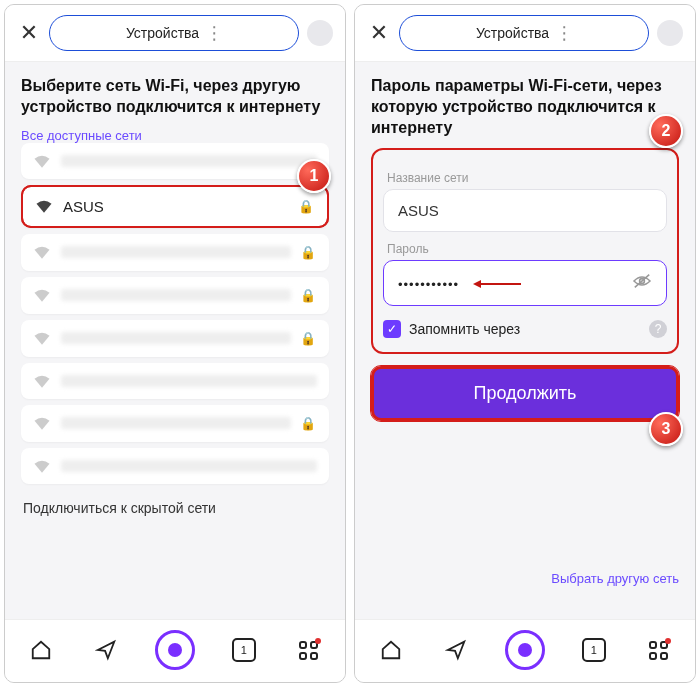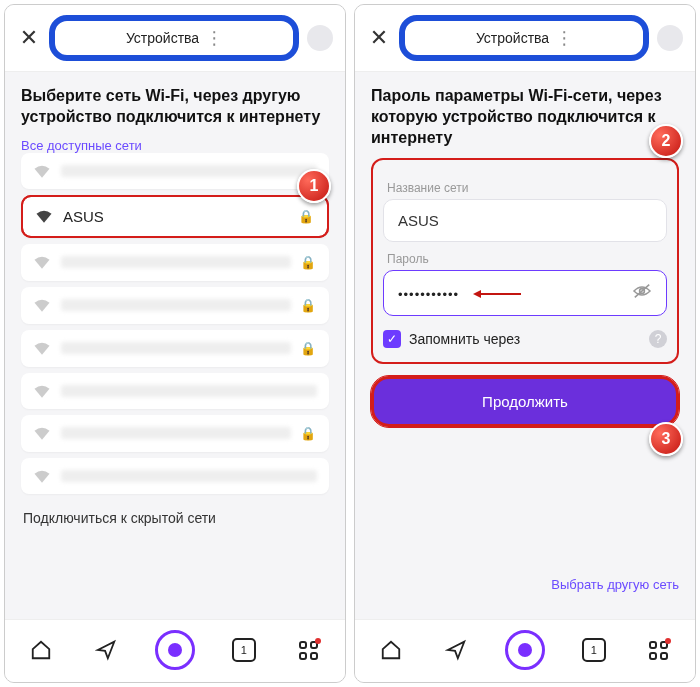--- a/index.html
+++ b/index.html
@@ -35,21 +35,21 @@
   .close-x {
     font-size: 22px;
     color: #333;
     width: 24px;
     text-align: center;
     cursor: pointer;
   }
   .title-pill {
     flex: 1;
     background: #fff;
-    border: 6px solid #1d4ed8;
+    border: 1px solid #1d4ed8;
     border-radius: 18px;
     padding: 6px 10px;
     text-align: center;
     font-size: 14px;
     color: #222;
     display: flex;
     align-items: center;
     justify-content: center;
     gap: 6px;
   }
@@ -200,22 +200,22 @@
     font-size: 12px;
     display: flex;
     align-items: center;
     justify-content: center;
   }
   .primary-btn {
     background: #6b2fdc;
     color: #fff;
     text-align: center;
     padding: 14px;
-    border-radius: 18px;
-    font-size: 15px;
+    border-radius: 10px;
+    font-size: 18px;
     margin-top: 12px;
     border: 3px solid #d41d1a;
     outline: 1px solid #d41d1a;
   }
   .alt-link {
     text-align: right;
     color: #6b4bff;
     font-size: 13px;
     margin-top: 150px;
   }

